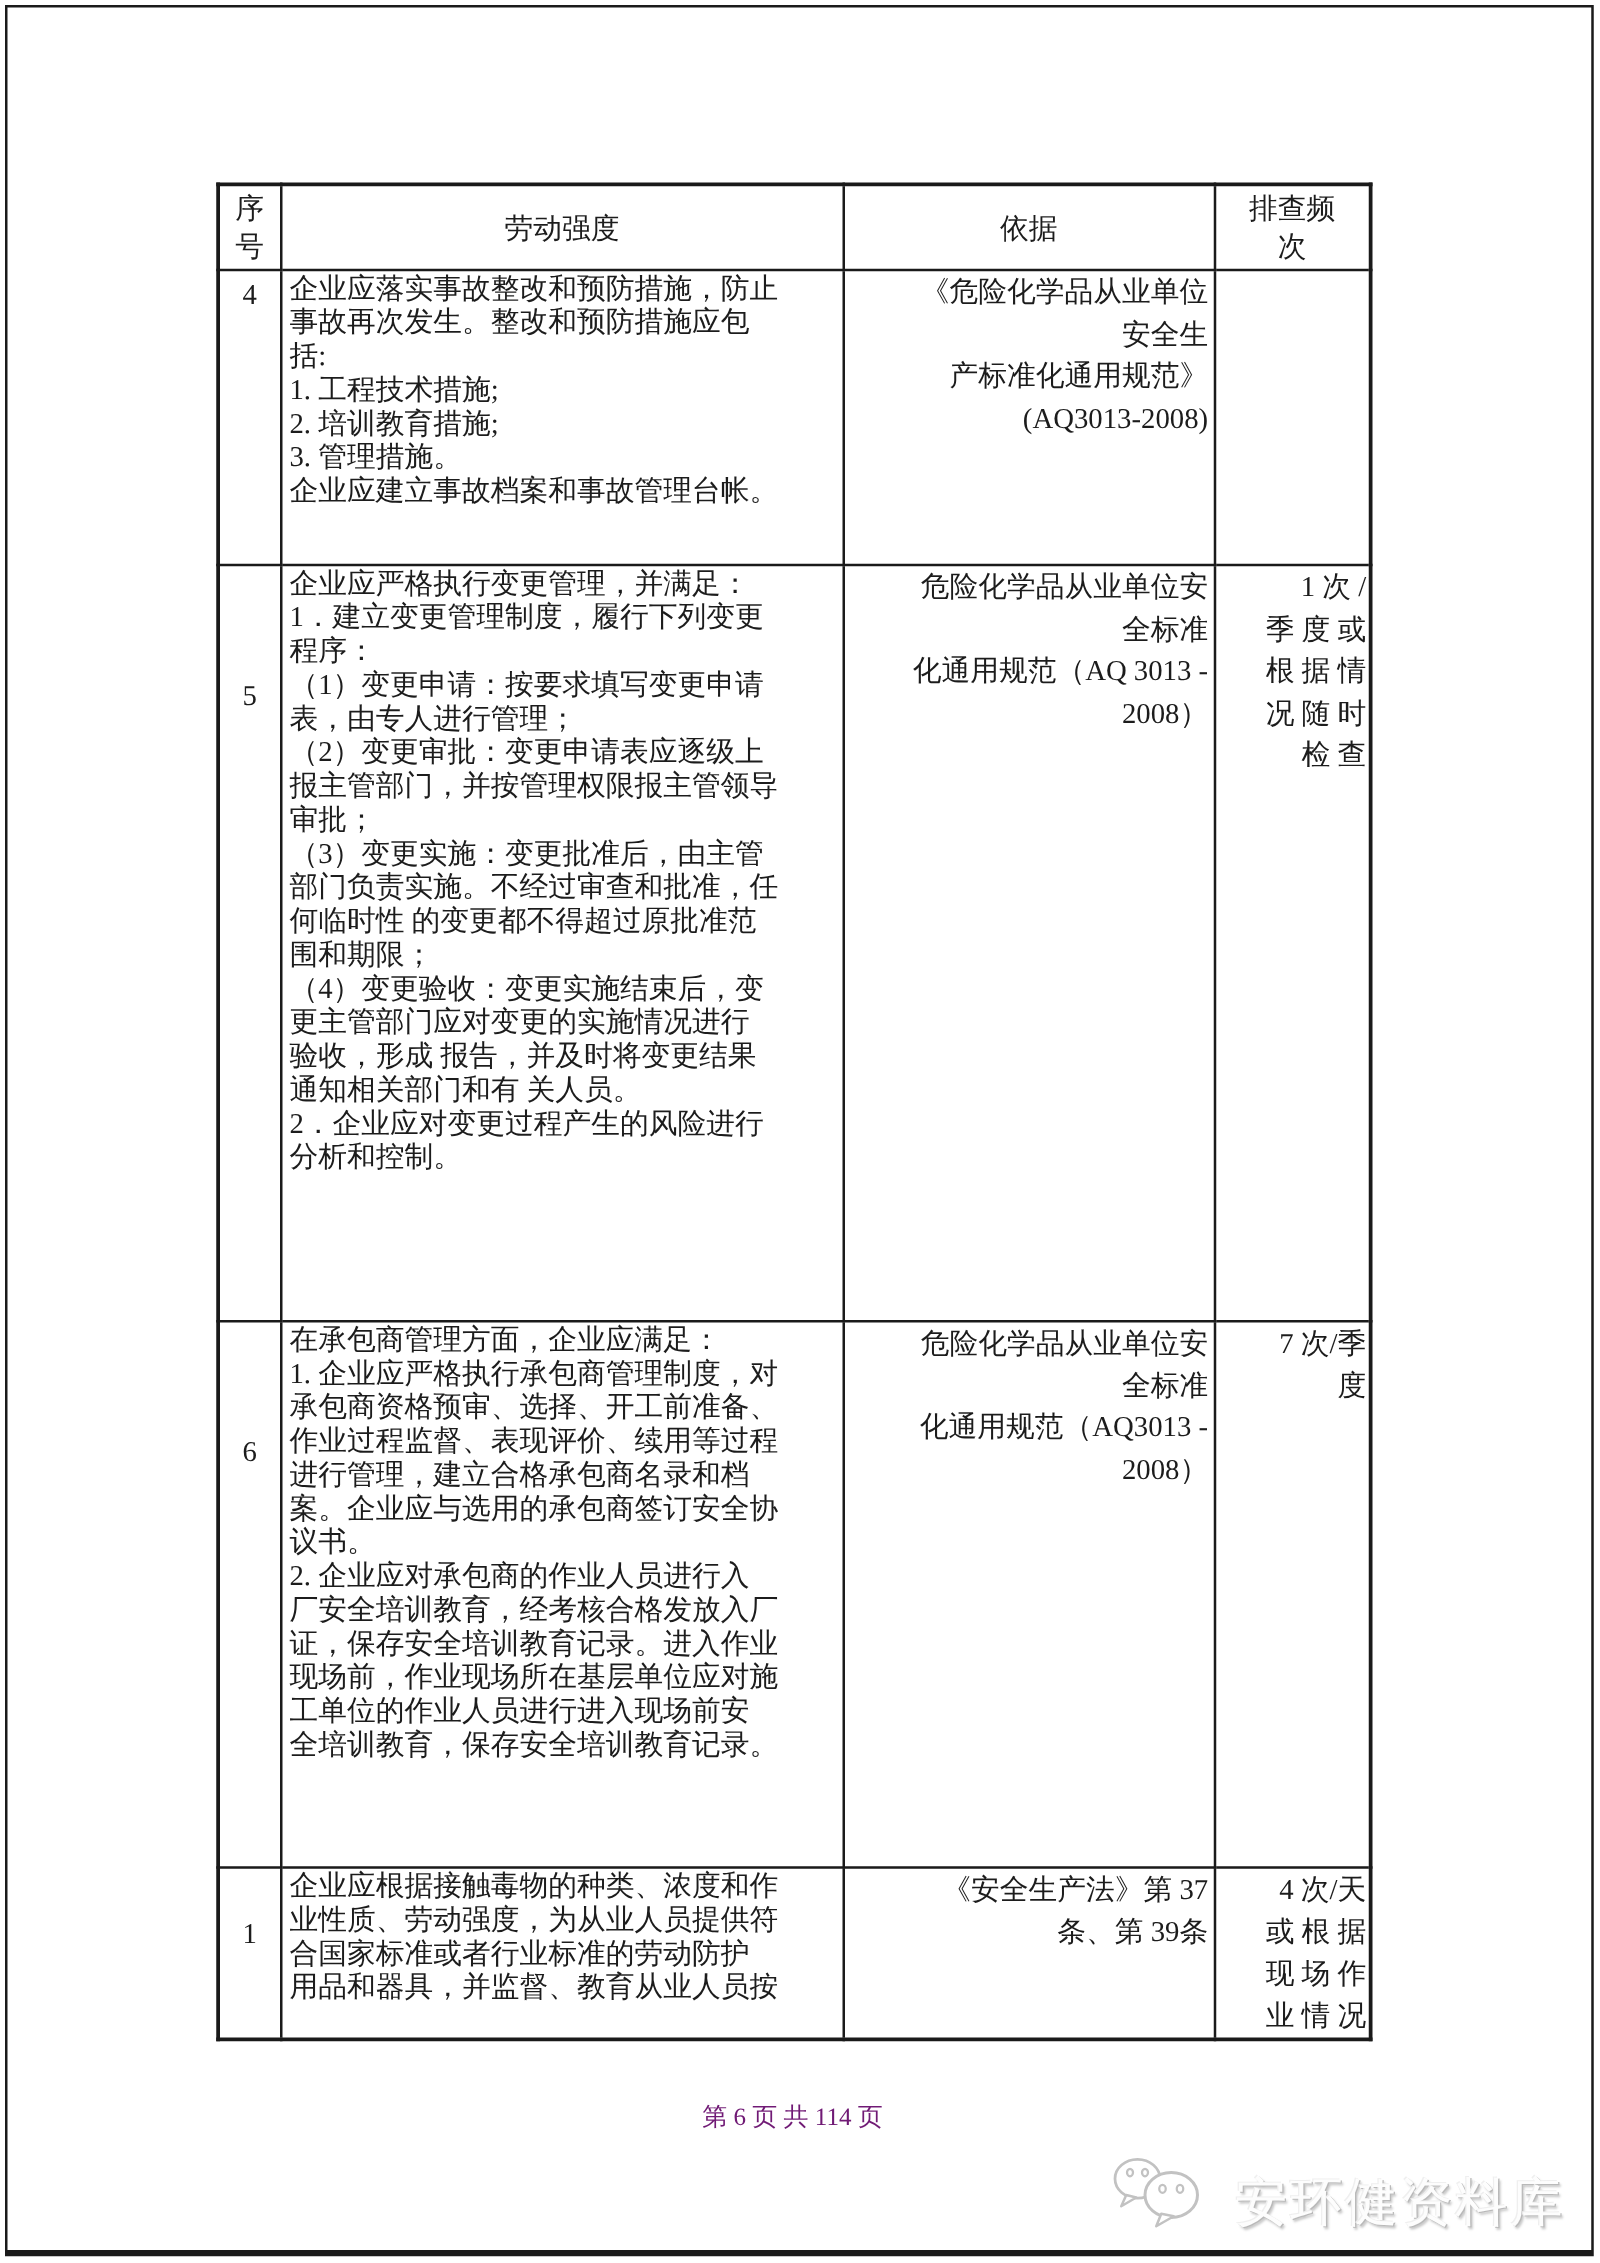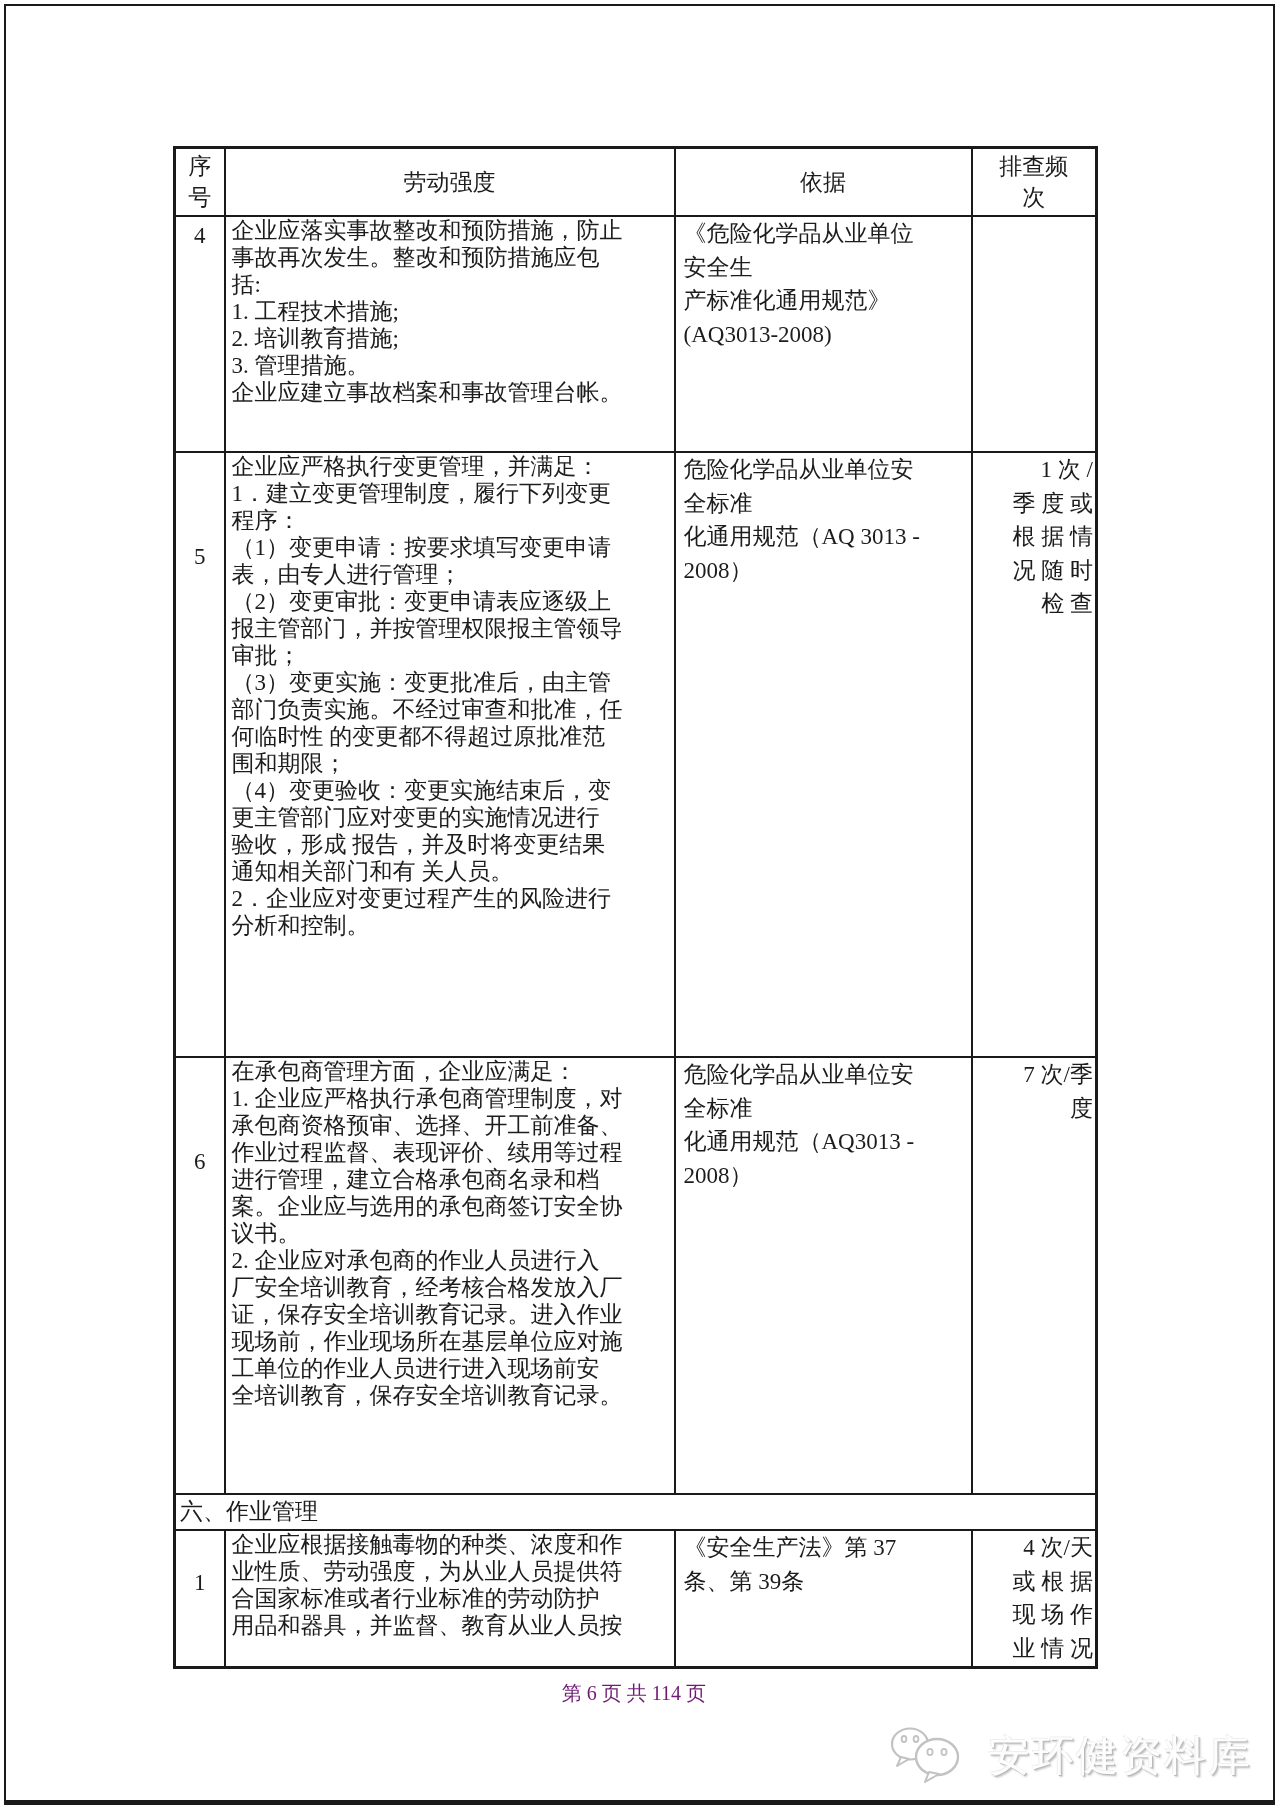--- a/index.html
+++ b/index.html
@@ -37,30 +37,30 @@
   tr.h-r5{height:605px;}
   tr.h-r6{height:437px;}
   tr.h-section{height:34px;}
   tr.h-r1{height:137px;}
   td.cell-no{text-align:center;line-height:33.6px;}
   td.cell-no .no-wrap{display:block;}
   td.cell-no .off-0{padding-top:1px;}
   td.cell-no .off-4line{padding-top:86px;}
   td.cell-no .off-2line{padding-top:34px;}
   td.cell-content{line-height:27px;padding:0 5px 0 6px;text-align:left;}
-  td.cell-basis{line-height:33.6px;padding:0 4px 0 8px;text-align:left;}
+  td.cell-basis{line-height:33.6px;padding:0 4px 0 8px;text-align:right;}
   td.cell-freq{line-height:33.6px;padding:0 2px 0 20px;text-align:right;}
   td.cell-section{line-height:30px;padding:2px 4px;text-align:left;}
   .footer{
     position:absolute;left:173px;top:1680px;width:922px;
     text-align:center;font-size:20px;color:#701a75;
   }
   .watermark{
     position:absolute;right:28px;bottom:20px;
-    display:flex;align-items:center;gap:21px;
+    display:flex;align-items:flex-end;gap:21px;
   }
   .watermark .wm-text{
     font-size:42px;letter-spacing:2px;color:#fdfdfd;
     text-shadow:-1px -1px 0 #efefef, 1px 1px 0 #b9b9b9, 2px 2px 2px #c6c6c6;
   }
 </style>
 </head>
 <body>
 
 <div class="page-border"></div>
@@ -143,23 +143,20 @@
 现场前，作业现场所在基层单位应对施
 工单位的作业人员进行进入现场前安
 全培训教育，保存安全培训教育记录。</td>
       <td class="cell-basis">危险化学品从业单位安
 全标准
 化通用规范（AQ3013 -
 2008）</td>
       <td class="cell-freq">7 次/季
 度</td>
     </tr>
-    <tr class="h-section">
-      <td class="cell-section" colspan="4">六、作业管理</td>
-    </tr>
     <tr class="h-r1">
       <td class="cell-no"><span class="no-wrap off-2line">1</span></td>
       <td class="cell-content">企业应根据接触毒物的种类、浓度和作
 业性质、劳动强度，为从业人员提供符
 合国家标准或者行业标准的劳动防护
 用品和器具，并监督、教育从业人员按</td>
       <td class="cell-basis">《安全生产法》第 37
 条、第 39条</td>
       <td class="cell-freq">4 次/天
  或 根 据

